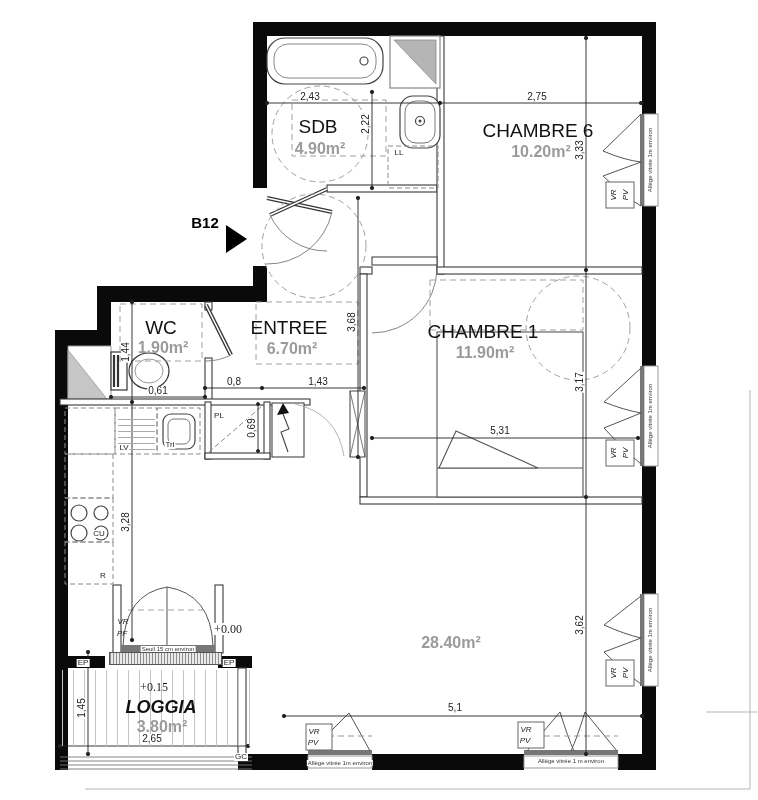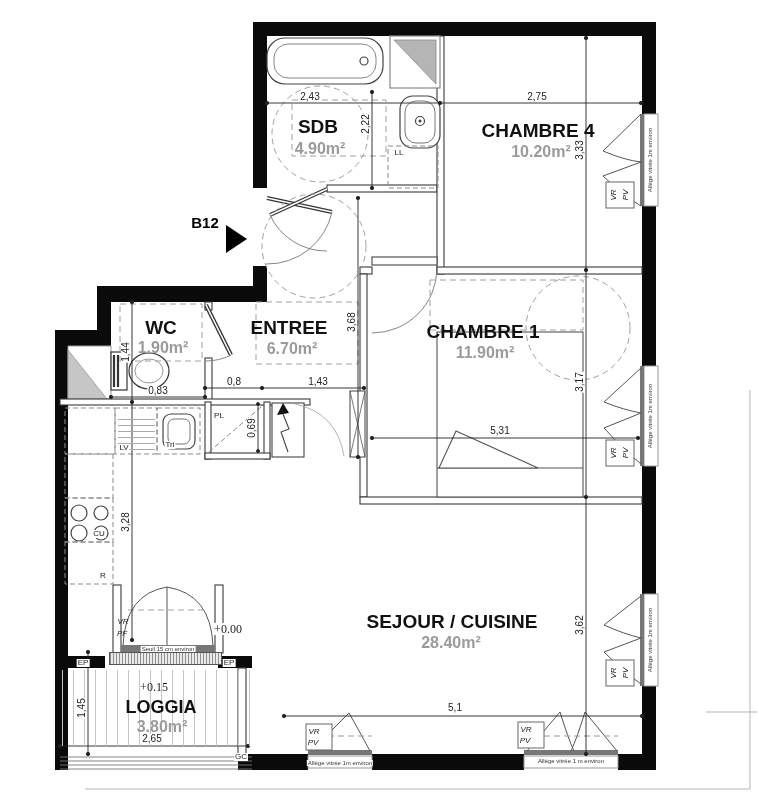--- a/index.html
+++ b/index.html
@@ -2,29 +2,29 @@
 <html><head>
 <meta charset="utf-8">
 <style>
   html,body{margin:0;padding:0;background:#fff;}
   #plan{position:relative;width:758px;height:800px;background:#fff;overflow:hidden;
         font-family:"Liberation Sans",sans-serif;}
   .t{position:absolute;white-space:nowrap;transform:translate(-50%,-50%);color:#1c1c1c;
      background:#fff;padding:0 1px;line-height:1;}
   .rot{transform:translate(-50%,-50%) rotate(-90deg);}
   .nobg{background:transparent;}
-  .room{font-size:19px;font-weight:bold;color:#111;}
+  .room{font-size:19px;font-weight:normal;color:#111;}
   .area{font-size:16px;color:#9b9b9b;font-weight:bold;}
   .dim{font-size:10px;color:#222;}
   .sm{font-size:8px;color:#222;}
   .smi{font-size:8px;color:#222;font-style:italic;}
   .xs{font-size:6px;color:#333;}
   .lvl{font-size:12px;color:#222;font-family:Liberation Serif, serif;}
   .unit{font-size:15px;font-weight:bold;color:#000;}
-  .loggia-big{font-size:18px;font-weight:bold;color:#111;}
+  .loggia-big{font-size:18px;font-weight:bold;color:#111;font-style:italic;}
   svg{position:absolute;left:0;top:0;}
   .decking{position:absolute;left:62px;top:670px;width:188px;height:76px;
     background:repeating-linear-gradient(90deg,#c4c4c4 0 1px,transparent 1px 11px);}
   .seuil-hatch{position:absolute;left:109px;top:652px;width:113px;height:13px;
     border:1px solid #555;box-sizing:border-box;
     background:repeating-linear-gradient(90deg,#909090 0 1px,#eaeaea 1px 3px);}
   .lv-stripes{position:absolute;left:118px;top:414px;width:37px;height:36px;
     background:repeating-linear-gradient(0deg,#aaa 0 1px,transparent 1px 6px);}
 </style>
 </head>
@@ -247,42 +247,41 @@
 </svg>
 
 <div class="decking"></div>
 <div class="seuil-hatch"></div>
 <div class="lv-stripes"></div>
 
 <div class="t unit nobg" style="left:205px;top:222px">B12</div>
 
 <div class="t room nobg" style="left:318px;top:126px">SDB</div>
 <div class="t area nobg" style="left:320px;top:149px">4.90m²</div>
-<div class="t room nobg" style="left:538px;top:130px">CHAMBRE 4</div>
+<div class="t room nobg" style="left:538px;top:130px">CHAMBRE 6</div>
 <div class="t area nobg" style="left:541px;top:152px">10.20m²</div>
 <div class="t room nobg" style="left:161px;top:327px">WC</div>
 <div class="t area nobg" style="left:163px;top:348px">1.90m²</div>
 <div class="t room nobg" style="left:289px;top:327px">ENTREE</div>
 <div class="t area nobg" style="left:292px;top:349px">6.70m²</div>
 <div class="t room nobg" style="left:483px;top:331px">CHAMBRE 1</div>
 <div class="t area nobg" style="left:485px;top:353px">11.90m²</div>
-<div class="t room nobg" style="left:452px;top:621px">SEJOUR / CUISINE</div>
 <div class="t area nobg" style="left:451px;top:643px">28.40m²</div>
 <div class="t lvl nobg" style="left:154px;top:687px">+0.15</div>
 <div class="t loggia-big nobg" style="left:161px;top:707px">LOGGIA</div>
 <div class="t area nobg" style="left:162px;top:727px">3.80m²</div>
 <div class="t lvl" style="left:228px;top:629px">+0.00</div>
 
 <div class="t dim" style="left:310px;top:97px">2,43</div>
 <div class="t dim rot" style="left:366px;top:124px">2,22</div>
 <div class="t dim" style="left:537px;top:97px">2,75</div>
 <div class="t dim rot" style="left:580px;top:150px">3,33</div>
 <div class="t dim rot" style="left:352px;top:322px">3,68</div>
 <div class="t dim rot" style="left:126px;top:352px">1,44</div>
-<div class="t dim" style="left:158px;top:391px">0,83</div>
+<div class="t dim" style="left:158px;top:391px">0,61</div>
 <div class="t dim" style="left:234px;top:382px">0,8</div>
 <div class="t dim" style="left:318px;top:382px">1,43</div>
 <div class="t dim rot" style="left:252px;top:428px">0,69</div>
 <div class="t dim" style="left:500px;top:431px">5,31</div>
 <div class="t dim rot" style="left:580px;top:382px">3,17</div>
 <div class="t dim rot" style="left:126px;top:522px">3,28</div>
 <div class="t dim rot" style="left:580px;top:625px">3,62</div>
 <div class="t dim" style="left:455px;top:708px">5,1</div>
 <div class="t dim rot" style="left:82px;top:708px">1,45</div>
 <div class="t dim" style="left:152px;top:739px">2,65</div>

